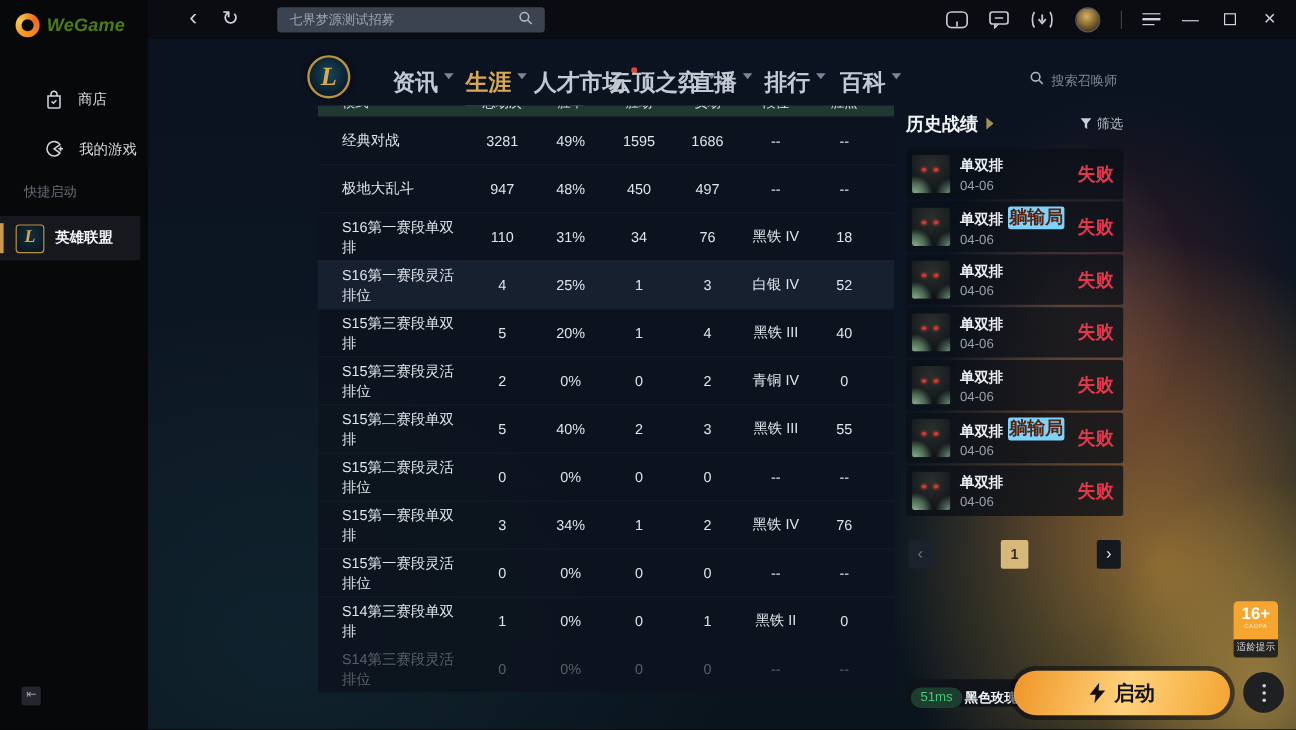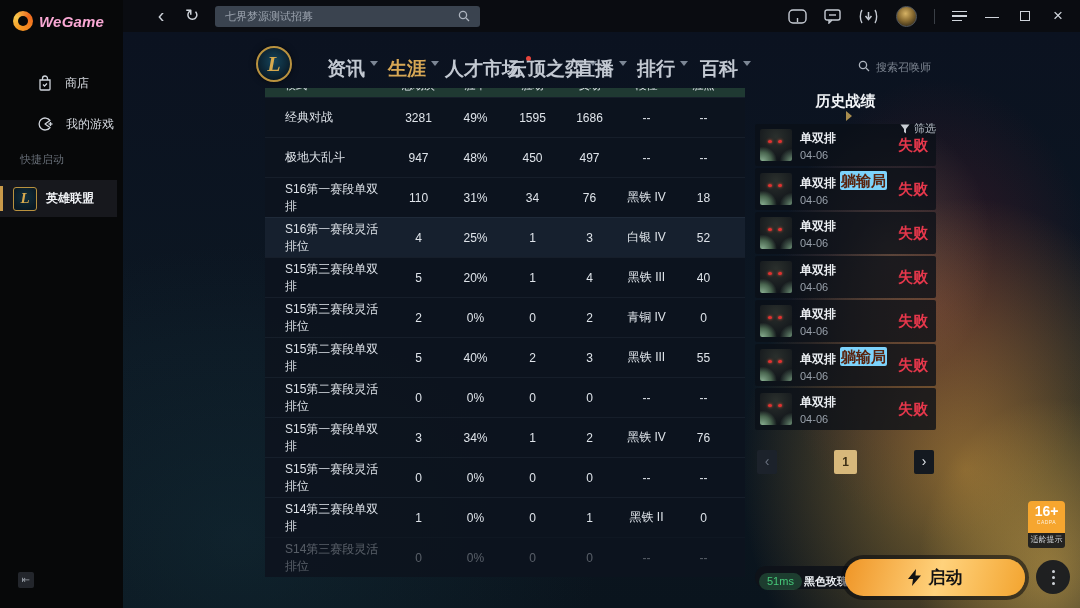--- a/index.html
+++ b/index.html
@@ -18,37 +18,37 @@
       radial-gradient(190px 250px at 97% 94%, rgba(250,205,96,0.45), rgba(250,205,96,0) 70%),
       radial-gradient(150px 190px at 80% 38%, rgba(250,220,150,0.18), rgba(250,220,150,0) 70%),
       radial-gradient(230px 320px at 85% 48%, rgba(128,34,46,0.40), rgba(128,34,46,0) 72%),
       radial-gradient(520px 420px at 12% 88%, rgba(28,70,82,0.28), rgba(28,70,82,0) 70%),
       linear-gradient(180deg,#0b1220 0%, #0c1722 55%, #0a141d 100%);
   }
   
   .titlebar { position:absolute; left:123px; top:0; width:957px; height:32px; background:#0a0c11; }
   .nav-back { position:absolute; left:27px; top:2px; width:22px; height:28px; color:#cfd4db; font-size:20px; line-height:26px; text-align:center; cursor:pointer; }
   .nav-refresh { position:absolute; left:57px; top:2px; width:24px; height:28px; color:#cfd4db; font-size:17px; line-height:28px; text-align:center; }
-  .tb-search { position:absolute; left:92px; top:6px; width:265px; height:21px; background:#3a434f; border-radius:3px; display:flex; align-items:center; padding:0 10px; }
+  .tb-search { position:absolute; left:108px; top:6px; width:223px; height:21px; background:#3a434f; border-radius:3px; display:flex; align-items:center; padding:0 10px; }
   .tb-search .ph { color:#9aa2ad; font-size:11px; flex:1; }
   .tb-icons { position:absolute; right:14px; top:0; height:32px; display:flex; align-items:center; gap:17px; }
   .tb-icons svg { display:block; }
   .tb-divider { width:1px; height:15px; background:#3a3f46; }
   .win-btn { color:#cfd4db; font-size:14px; width:16px; text-align:center; cursor:pointer; }
   .menu-icon { display:flex; flex-direction:column; gap:3px; width:15px; cursor:pointer; }
   .menu-icon i { display:block; height:1.5px; background:#cfd4db; }
   .menu-icon i:nth-child(3){ width:10px; }
   .max-box { width:10px; height:10px; border:1.4px solid #cfd4db; display:inline-block; }
   .avatar { width:21px; height:21px; border-radius:50%; background:radial-gradient(circle at 45% 35%, #d6b264 0%, #8a6c32 45%, #2c2414 90%); border:1px solid #555a60; }
   
   .sidebar { position:absolute; left:0; top:0; width:123px; height:608px; background:#070809; }
   .brand { position:absolute; left:13px; top:11px; display:flex; align-items:center; gap:6px; }
   .brand-mark { width:20px; height:20px; border-radius:50%; background:conic-gradient(from 210deg, #f59a23, #f7c84c 90deg, #ef6a1f 200deg, #f59a23 360deg); position:relative; }
   .brand-mark::after { content:""; position:absolute; left:5px; top:5px; width:10px; height:10px; border-radius:50%; background:#070809; }
-  .brand-name { font-size:15px; font-weight:bold; font-style:italic; color:#f9a8d4; letter-spacing:.2px; }
+  .brand-name { font-size:15px; font-weight:bold; font-style:italic; color:#4d7c0f; letter-spacing:.2px; }
   .side-item { position:absolute; left:17px; width:123px; height:30px; display:flex; align-items:center; gap:12px; padding-left:20px; color:#d5d9df; font-size:12px; cursor:pointer; }
   .side-item svg { display:block; }
   .side-section { position:absolute; left:20px; top:152px; font-size:11px; color:#686f78; }
   .quick-item { position:absolute; left:0; top:180px; width:117px; height:37px; background:#17181d; display:flex; align-items:center; gap:9px; padding-left:13px; cursor:pointer; }
   .quick-item::before { content:""; position:absolute; left:0; top:6px; width:3px; height:25px; background:#c99a4a; }
   .quick-label { font-size:12px; font-weight:bold; color:#f1f3f6; }
   .lol-icon-sm { width:24px; height:24px; border-radius:3px; background:radial-gradient(circle at 50% 40%, #11303e 0%, #0a1a24 75%); border:1.5px solid #b9923f; color:#d8aa4e; font-family:"Liberation Serif","DejaVu Serif",serif; font-weight:bold; font-style:italic; font-size:15px; text-align:center; line-height:21px; }
   .collapse-btn { position:absolute; left:18px; top:572px; width:16px; height:16px; background:#23262c; border-radius:2px; color:#9aa0a8; font-size:10px; line-height:15px; text-align:center; cursor:pointer; }
   
   .game-nav { position:absolute; left:123px; top:42px; width:957px; height:46px; }
@@ -65,21 +65,21 @@
   .thead-clip { height:9px; overflow:hidden; }
   .thead { display:flex; height:24px; margin-top:-15px; background:rgba(33,59,52,0.95); align-items:center; font-size:11px; color:#b9c4bd; }
   .trow { display:flex; height:40px; align-items:center; font-size:12px; border-top:1px solid rgba(140,160,190,0.08); cursor:pointer; }
   .trow:first-of-type { border-top:none; }
   .trow.hl { background:rgba(120,150,200,0.10); }
   .trow.faded { opacity:.35; }
   .c { width:57px; text-align:center; color:#dfe4ea; }
   .c.mode { width:125px; text-align:left; padding-left:20px; }
   
   .history { position:absolute; left:755px; top:92px; width:181px; }
-  .h-head { display:flex; align-items:center; height:22px;flex-direction:column; }
+  .h-head { display:flex; align-items:center; height:22px; }
   .h-title { font-size:15px; font-weight:bold; color:#f2f4f7; }
   .h-arrow { width:0; height:0; border-top:5px solid transparent; border-bottom:5px solid transparent; border-left:6px solid #a98d4e; margin-left:7px; }
   .h-filter { margin-left:auto; display:flex; align-items:center; gap:4px; font-size:11px; color:#b9c0c9; cursor:pointer; }
   .entries { margin-top:10px; }
   .entry { display:flex; align-items:center; height:42px; margin-bottom:2px; background:rgba(10,15,23,0.78); border-radius:2px; padding:0 8px 0 5px; cursor:pointer; }
   .champ { width:32px; height:32px; border-radius:2px; position:relative; overflow:hidden; flex:none;
     background:
       radial-gradient(60% 60% at 8% 100%, #86ab8e 0%, #49654f 45%, rgba(0,0,0,0) 75%),
       radial-gradient(55% 55% at 100% 100%, #6e9176 0%, rgba(0,0,0,0) 70%),
       radial-gradient(90% 90% at 50% 25%, #2b302d 0%, #11151a 80%), #10141a; }

